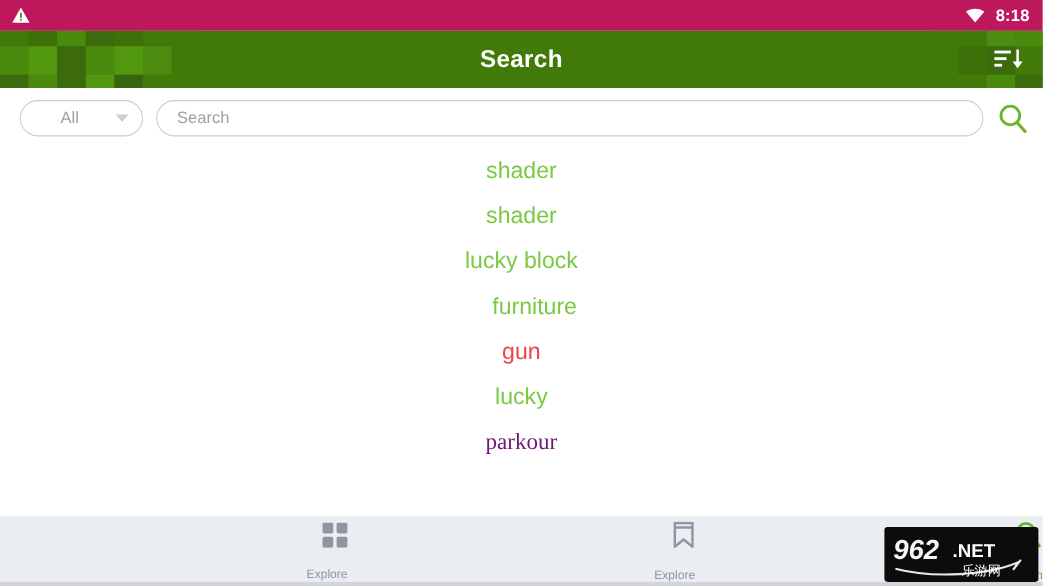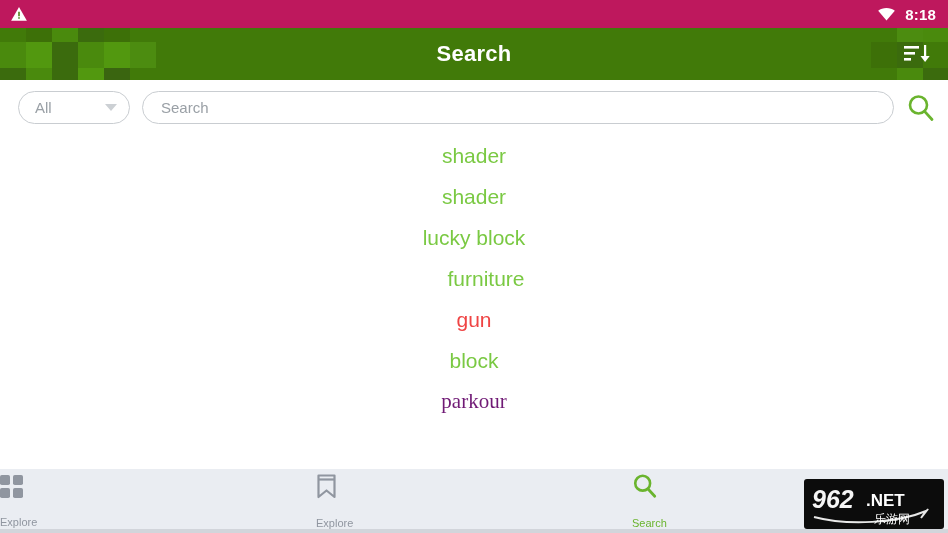--- a/index.html
+++ b/index.html
@@ -73,21 +73,21 @@
     border:1px solid #c9cdd1;
     border-radius:17px;
     background:#ffffff;
     display:flex; align-items:center;
     justify-content:space-between;
     padding:0 12px 0 16px;
     cursor:pointer;
     flex:0 0 auto;
   }
   .filter-label {
-    color:#9aa0a6; font-size:15px;
+    color:#9aa0a6; font-size:15px;margin-left:20px;
   }
   .chevron {
     width:0; height:0;
     border-left:6px solid transparent;
     border-right:6px solid transparent;
     border-top:7px solid #ccd0d4;
   }
   .search-field {
     flex:1 1 auto;
     height:33px;
@@ -140,21 +140,21 @@
   }
   .nav-strip {
     position:absolute; left:0; top:529px;
     width:948px; height:4px;
     background:#d2d5db;
     z-index:26;
   }
   .nav-item {
     flex:1 1 0;
     display:flex; flex-direction:column;
-    align-items:flex-start; justify-content:center;
+    align-items:flex-end; justify-content:center;
     gap:18px;
     cursor:pointer;
     padding-top:4px;
   }
   .nav-label { font-size:11px; color:#9096a0; }
   .nav-item.active .nav-label { color:#6ab42e; }
 
   
   .watermark {
     position:absolute; right:4px; top:479px;
@@ -249,21 +249,21 @@
       </svg>
     </div>
   </div>
 
   <div class="suggestions" id="suggestions">
       <div class="suggestion-item" style="color: rgb(122, 201, 67);">shader</div>
       <div class="suggestion-item" style="color: rgb(122, 201, 67);">shader</div>
       <div class="suggestion-item" style="color: rgb(122, 201, 67);">lucky block</div>
       <div class="suggestion-item" style="color: rgb(122, 201, 67); margin-left: 24px;">furniture</div>
       <div class="suggestion-item" style="color: #ef4444;">gun</div>
-      <div class="suggestion-item" style="color: rgb(122, 201, 67);">block</div>
+      <div class="suggestion-item" style="color: rgb(122, 201, 67);">lucky</div>
       <div class="suggestion-item" style="color: #701a75; font-family: Liberation Serif, serif;">parkour</div>
     </div>
 
   <div class="bottom-nav" id="bottomNav">
       <div class="nav-item">
         <svg width="23" height="23" viewBox="0 0 23 23">
           <rect x="0" y="0" width="10" height="10" rx="1.8" fill="#9096a0"></rect>
           <rect x="13" y="0" width="10" height="10" rx="1.8" fill="#9096a0"></rect>
           <rect x="0" y="13" width="10" height="10" rx="1.8" fill="#9096a0"></rect>
           <rect x="13" y="13" width="10" height="10" rx="1.8" fill="#9096a0"></rect>

